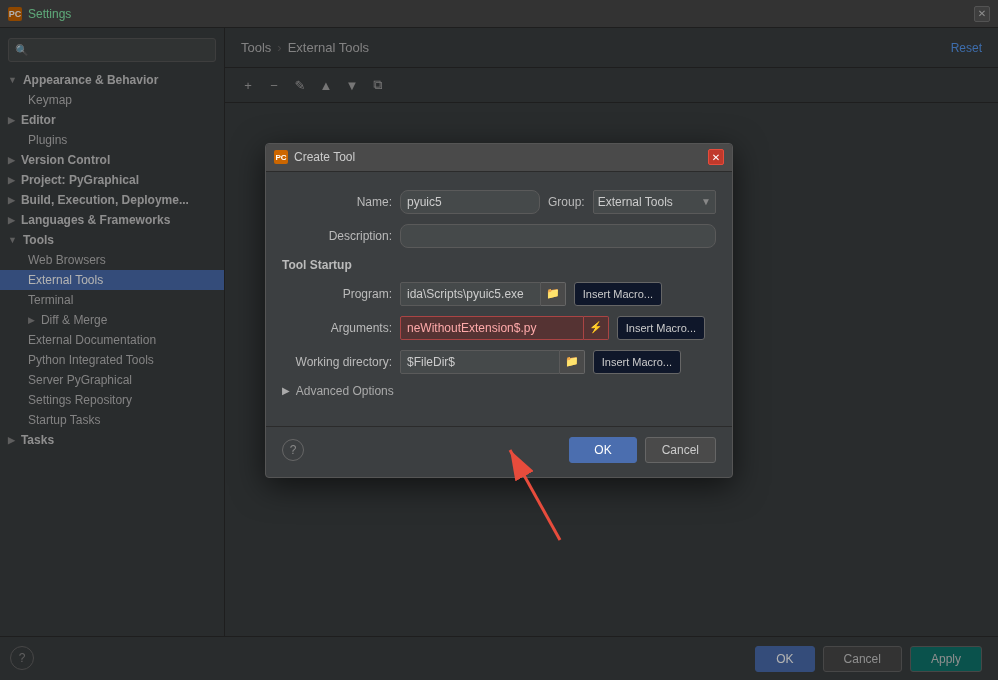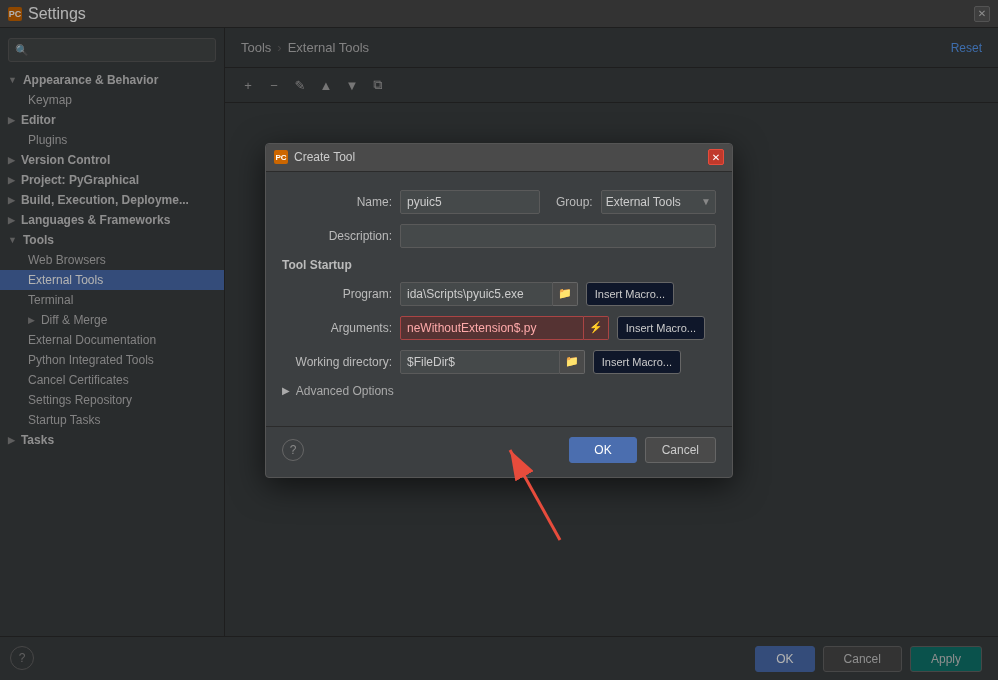--- a/index.html
+++ b/index.html
@@ -27,22 +27,22 @@
     .title-bar-icon {
       width: 14px;
       height: 14px;
       background: #cc6600;
       border-radius: 2px;
       display: flex; align-items: center; justify-content: center;
       font-size: 9px; color: white; font-weight: bold;
     }
     .title-bar-text {
       flex: 1;
-      font-size: 16px;
-      color: #ffffff;
+      font-size: 12px;
+      color: #86efac;
     }
     .title-bar-btn {
       width: 16px; height: 16px;
       background: #5a5a5a;
       border: 1px solid #777;
       border-radius: 2px;
       display: flex; align-items: center; justify-content: center;
       font-size: 10px; color: #ccc; cursor: pointer;
     }
 
@@ -254,21 +254,21 @@
       width: 110px;
       text-align: right;
       color: #bbbbbb;
       font-size: 12px;
       flex-shrink: 0;
     }
     .form-input {
       height: 24px;
       background: #45494a;
       border: 1px solid #5a5a5a;
-      border-radius: 2px;
+      border-radius: 8px;
       color: #cccccc;
       font-size: 12px;
       padding: 0 6px;
       outline: none;
     }
     .name-input { width: 140px; }
     .group-select {
       height: 24px;
       background: #45494a;
       border: 1px solid #5a5a5a;
@@ -308,21 +308,21 @@
       border: 1px solid #666;
       border-left: none;
       border-radius: 0 2px 2px 0;
       color: #999;
       padding: 0 5px;
       cursor: pointer;
       display: flex; align-items: center; justify-content: center;
       font-size: 11px;
     }
     .program-field {
-      width: 153px;
+      width: 141px;
       border-radius: 2px 0 0 2px;
     }
     .arguments-field {
       width: 184px;
       border-radius: 2px 0 0 2px;
       background: #553333;
       border-color: #aa4444;
       color: #ffaaaa;
     }
     .workdir-field {
@@ -450,21 +450,21 @@
       <span class="arrow">▶</span>
       <span>Diff &amp; Merge</span>
     </div>
     <div class="sidebar-item indent1">
       <span>External Documentation</span>
     </div>
     <div class="sidebar-item indent1">
       <span>Python Integrated Tools</span>
     </div>
     <div class="sidebar-item indent1">
-      <span>Cancel Certificates</span>
+      <span>Server PyGraphical</span>
     </div>
     <div class="sidebar-item indent1">
       <span>Settings Repository</span>
     </div>
     <div class="sidebar-item indent1">
       <span>Startup Tasks</span>
     </div>
     <div class="sidebar-item section">
       <span class="arrow">▶</span>
       <span>Tasks</span>
@@ -508,21 +508,21 @@
       <div class="dialog-title-icon">PC</div>
       <span class="dialog-title-text">Create Tool</span>
       <div class="dialog-close-btn">✕</div>
     </div>
 
     <div class="dialog-body">
 
       <div class="form-row">
         <span class="form-label">Name:</span>
         <input class="form-input name-input" type="text" value="pyuic5" style="">
-        <span style="margin-left:8px; color:#bbb; font-size:12px;">Group:</span>
+        <span style="margin-left:0; color:#bbb; font-size:12px;">Group:</span>
         <div class="group-select">
           <span>External Tools</span>
           <span style="font-size:10px; color:#888;">▼</span>
         </div>
       </div>
 
       <div class="form-row">
         <span class="form-label">Description:</span>
         <input class="form-input desc-input" type="text" value="" style="">
       </div>

